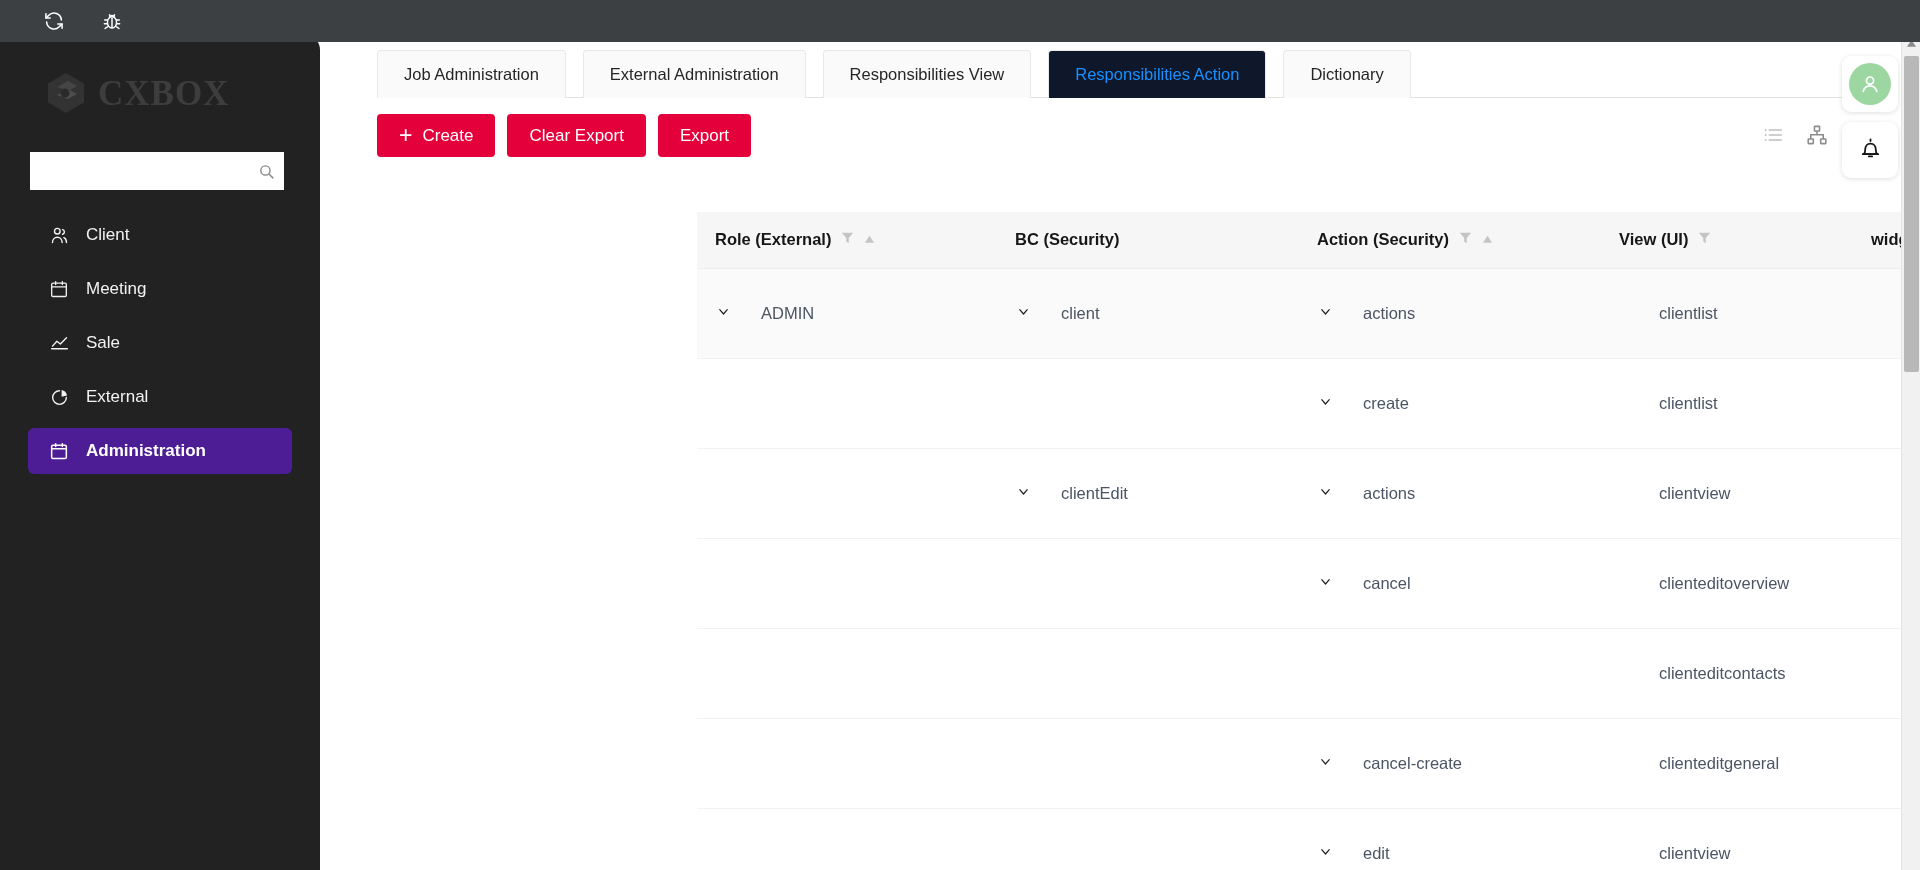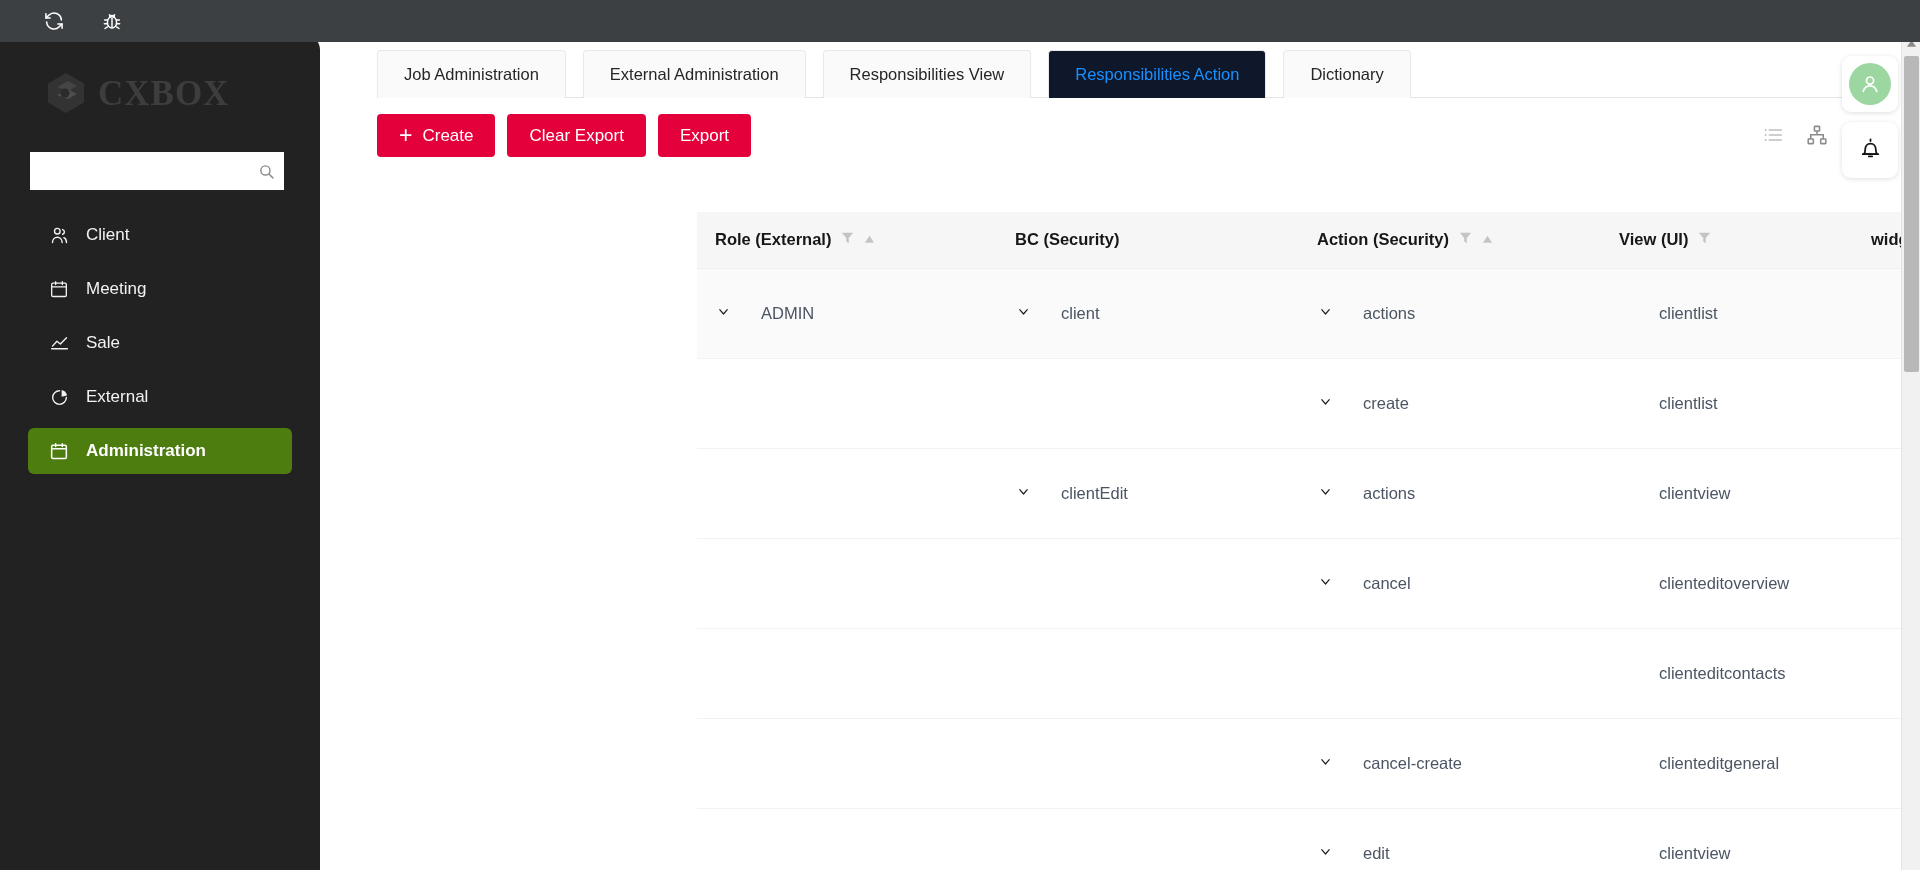--- a/index.html
+++ b/index.html
@@ -80,21 +80,21 @@
     color: #f2f2f2;
     font-size: 17px;
     cursor: pointer;
   }
   .nav-item .nav-ico {
     width: 22px; height: 22px;
     display:flex; align-items:center; justify-content:center;
     flex: 0 0 22px;
   }
   .nav-item.active {
-    background: #4d7c0f;
+    background: #4c1d95;
     font-weight: bold;
     color: #ffffff;
   }
 
   
   .main {
     position: absolute;
     left: 320px; top: 34px;
     width: 1600px; height: 836px;
     background: #ffffff;

